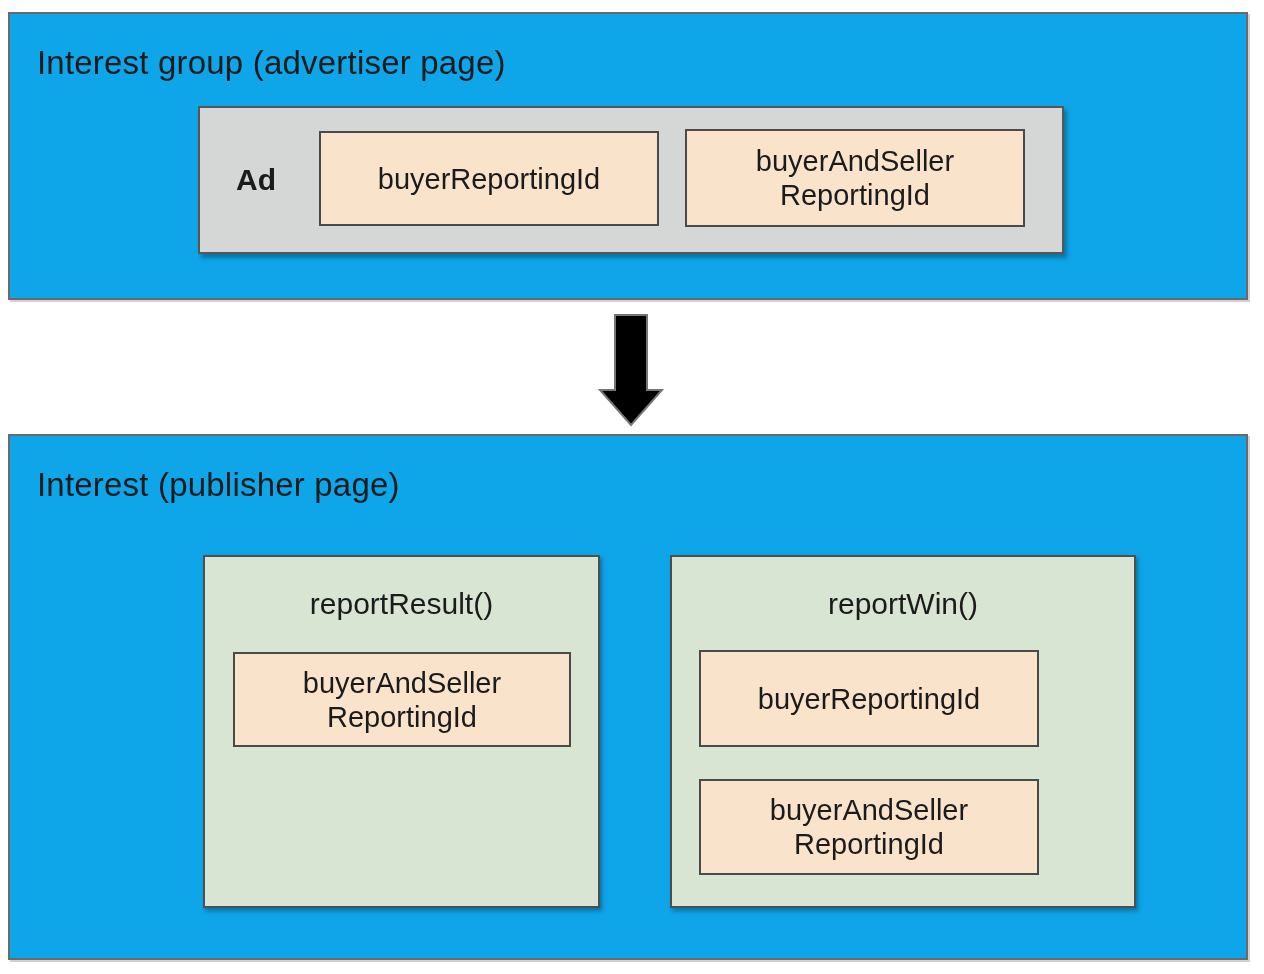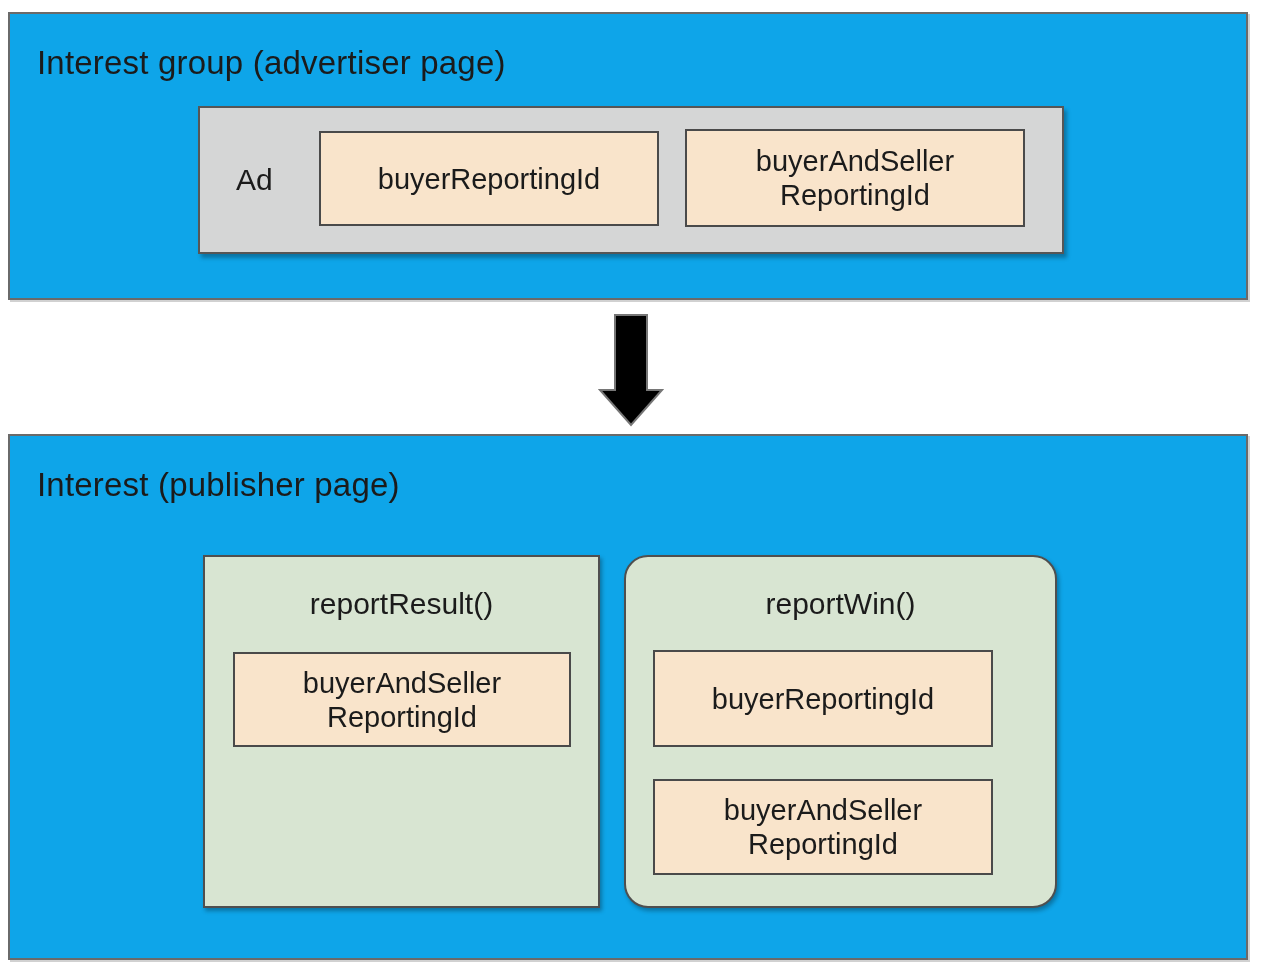--- a/index.html
+++ b/index.html
@@ -57,21 +57,21 @@
     background: var(--ad-fill);
     border: 2px solid var(--ad-border);
     box-shadow: 3px 4px 4px rgba(0,0,0,0.30);
   }
   .ad-label {
     position: absolute;
     left: 36px;
     top: 50%;
     transform: translateY(-50%);
     font-size: 30px;
-    font-weight: 400;
+    font-weight: 700;
   }
 
   .field {
     position: absolute;
     background: var(--field-fill);
     border: 2px solid var(--field-border);
     display: flex;
     align-items: center;
     justify-content: center;
     text-align: center;
@@ -92,21 +92,21 @@
 
   .fn-box {
     position: absolute;
     top: 119px; 
     height: 353px;
     background: var(--fn-fill);
     border: 2px solid var(--fn-border);
     box-shadow: 2px 3px 4px rgba(0,0,0,0.30);
   }
   .fn-result { left: 193px; width: 397px; }
-  .fn-win    { left: 614px; width: 433px; border-radius: 24px; }
+  .fn-win    { left: 660px; width: 466px; }
 
   .fn-name {
     position: absolute;
     top: 30px;
     left: 0;
     width: 100%;
     text-align: center;
     font-size: 30px;
     white-space: nowrap;
   }

